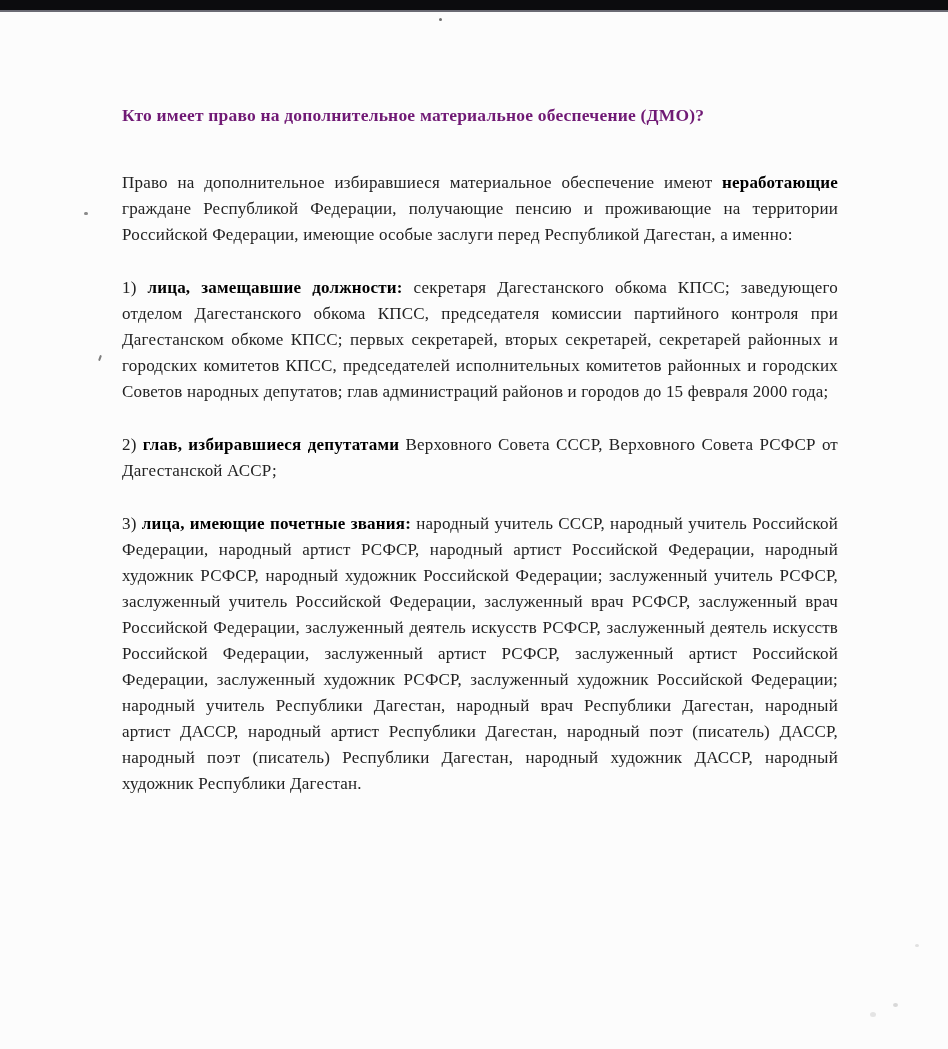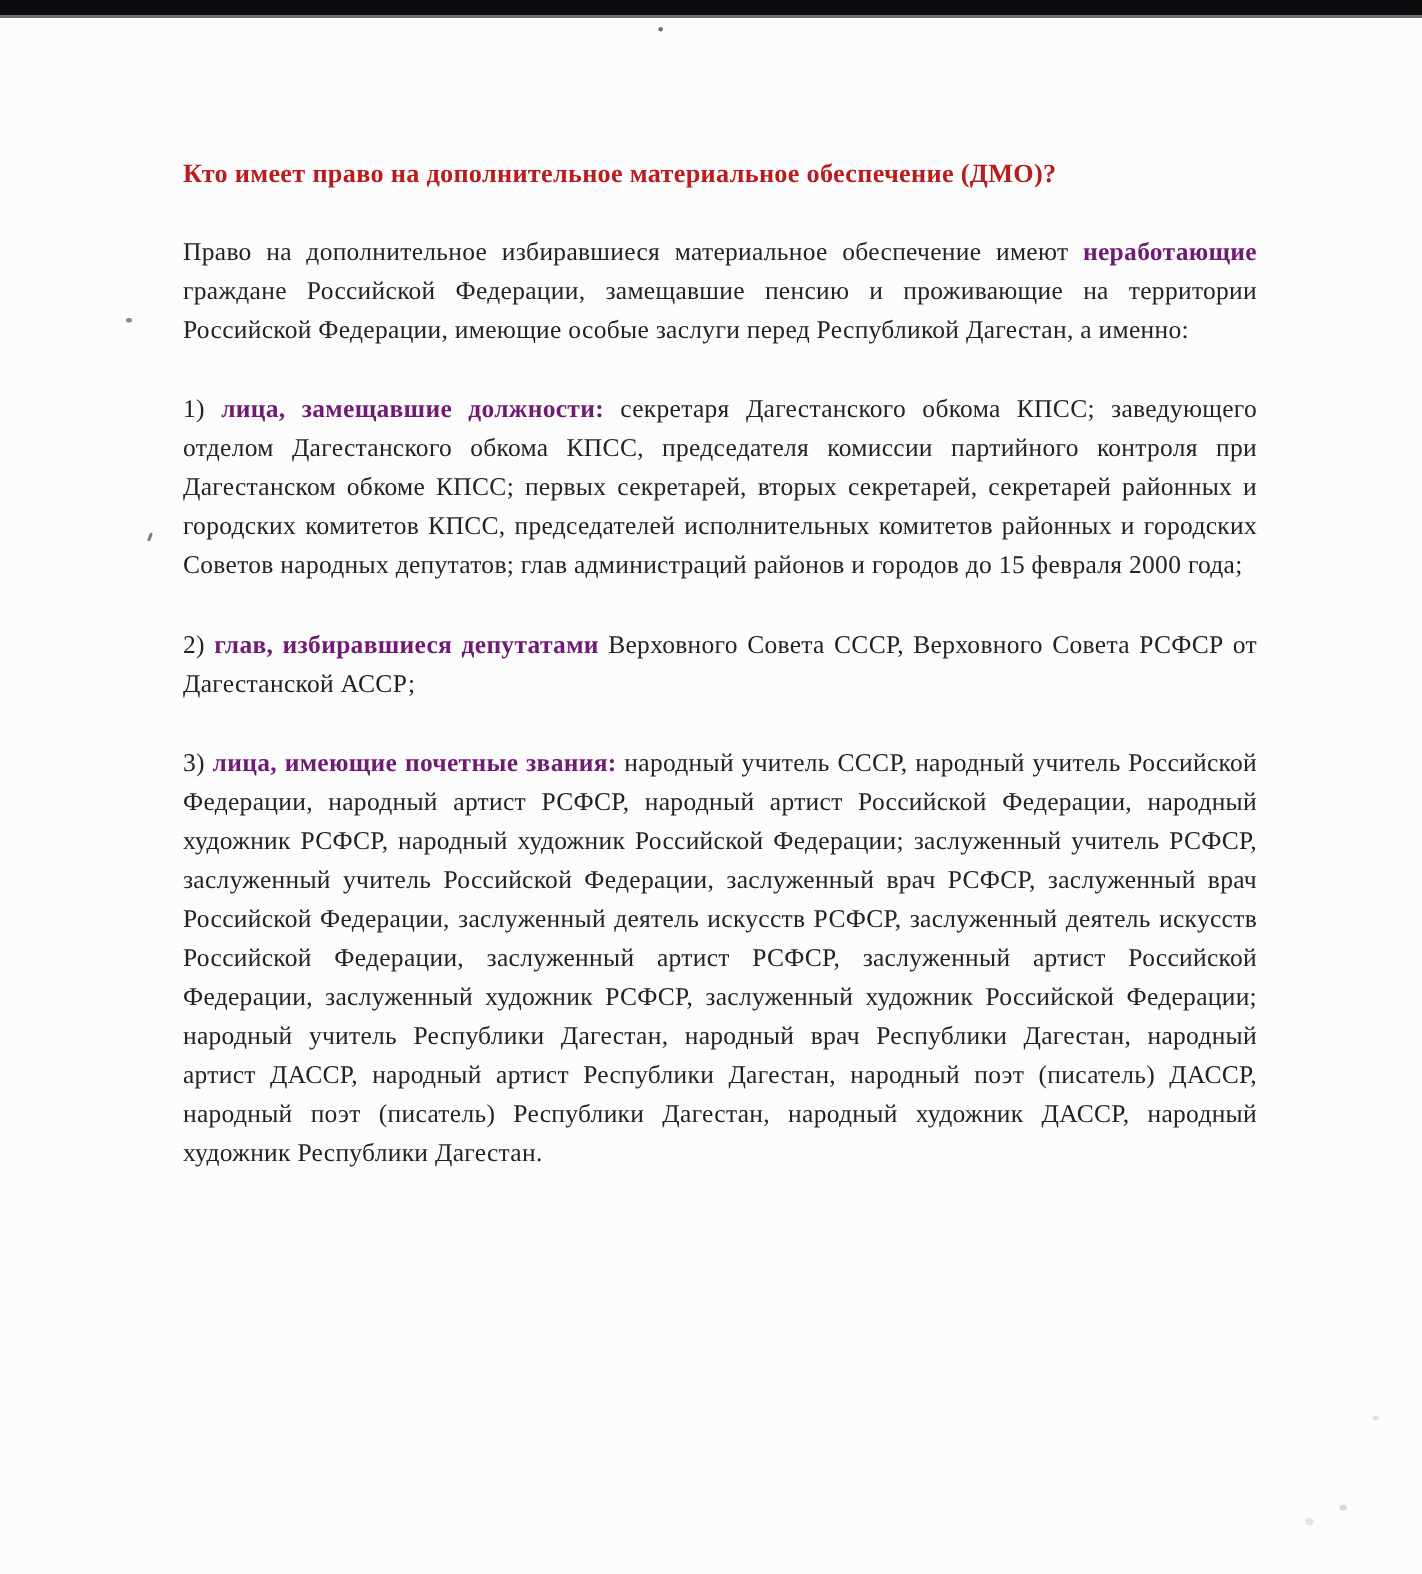--- a/index.html
+++ b/index.html
@@ -34,30 +34,30 @@
     left: 122px;
     width: 716px;
     font-size: 17px;
     line-height: 26px;
     text-align: justify;
     letter-spacing: 0.2px;
   }
   .doc-heading {
     font-size: 17.5px;
     font-weight: bold;
-    color: #b91c1c;
+    color: #701a75;
     text-align: left;
     line-height: 26px;
-    margin-bottom: 27px;
+    margin-bottom: 42px;
   }
   .doc-paragraph {
     margin-bottom: 27px;
   }
   .doc-paragraph:last-child { margin-bottom: 0; font-family: Liberation Serif, serif; }
-  .doc-paragraph b, .doc-heading b { color: #701a75; }
+  .doc-paragraph b, .doc-heading b { color: #000000; }
   
   .speck {
     position: absolute;
     background: #6f6f6f;
     border-radius: 50%;
   }
   .speck-top        { top: 18px;  left: 439px; width: 3px; height: 3px; }
   .speck-margin-dot { top: 212px; left: 84px;  width: 4px; height: 3px; border-radius: 2px; background:#8a8a8a; }
   .speck-margin-tick{ top: 355px; left: 99px;  width: 2px; height: 6px; border-radius: 1px; background:#7d7d7d; transform: rotate(20deg); }
   .speck-br-1 { top: 1003px; left: 893px; width: 5px; height: 4px; background:#d8d8d8; }
@@ -72,21 +72,21 @@
 <div class="speck speck-margin-dot"></div>
 <div class="speck speck-margin-tick"></div>
 <div class="speck speck-br-1"></div>
 <div class="speck speck-br-2"></div>
 <div class="speck speck-br-3"></div>
 
 <div class="doc-content">
 
   <div class="doc-heading">Кто имеет право на дополнительное материальное обеспечение (ДМО)?</div>
 
-  <p class="doc-paragraph"><span>Право на дополнительное избиравшиеся материальное обеспечение имеют </span><b>неработающие</b><span> граждане Российской Федерации, замещавшие пенсию и проживающие на территории Российской Федерации, имеющие особые заслуги перед Республикой Дагестан, а именно:</span></p>
+  <p class="doc-paragraph"><span>Право на дополнительное избиравшиеся материальное обеспечение имеют </span><b>неработающие</b><span> граждане Республикой Федерации, получающие пенсию и проживающие на территории Российской Федерации, имеющие особые заслуги перед Республикой Дагестан, а именно:</span></p>
 
   <p class="doc-paragraph"><span>1) </span><b>лица, замещавшие должности:</b><span> секретаря Дагестанского обкома КПСС; заведующего отделом Дагестанского обкома КПСС, председателя комиссии партийного контроля при Дагестанском обкоме КПСС; первых секретарей, вторых секретарей, секретарей районных и городских комитетов КПСС, председателей исполнительных комитетов районных и городских Советов народных депутатов; глав администраций районов и городов до 15 февраля 2000 года;</span></p>
 
   <p class="doc-paragraph"><span>2) </span><b>глав, избиравшиеся депутатами</b><span> Верховного Совета СССР, Верховного Совета РСФСР от Дагестанской АССР;</span></p>
 
   <p class="doc-paragraph"><span>3) </span><b>лица, имеющие почетные звания:</b><span> народный учитель СССР, народный учитель Российской Федерации, народный артист РСФСР, народный артист Российской Федерации, народный художник РСФСР, народный художник Российской Федерации; заслуженный учитель РСФСР, заслуженный учитель Российской Федерации, заслуженный врач РСФСР, заслуженный врач Российской Федерации, заслуженный деятель искусств РСФСР, заслуженный деятель искусств Российской Федерации, заслуженный артист РСФСР, заслуженный артист Российской Федерации, заслуженный художник РСФСР, заслуженный художник Российской Федерации; народный учитель Республики Дагестан, народный врач Республики Дагестан, народный артист ДАССР, народный артист Республики Дагестан, народный поэт (писатель) ДАССР, народный поэт (писатель) Республики Дагестан, народный художник ДАССР, народный художник Республики Дагестан.</span></p>
 
 </div>
 
 </body></html>

